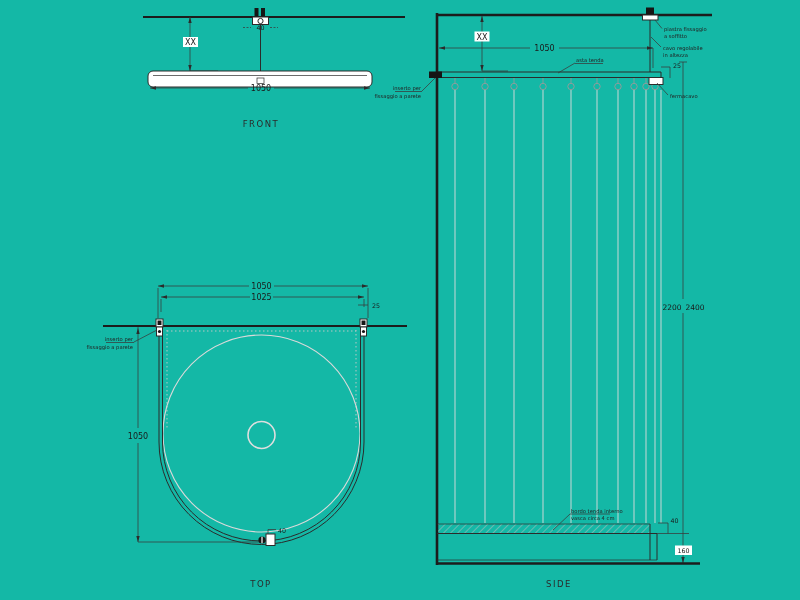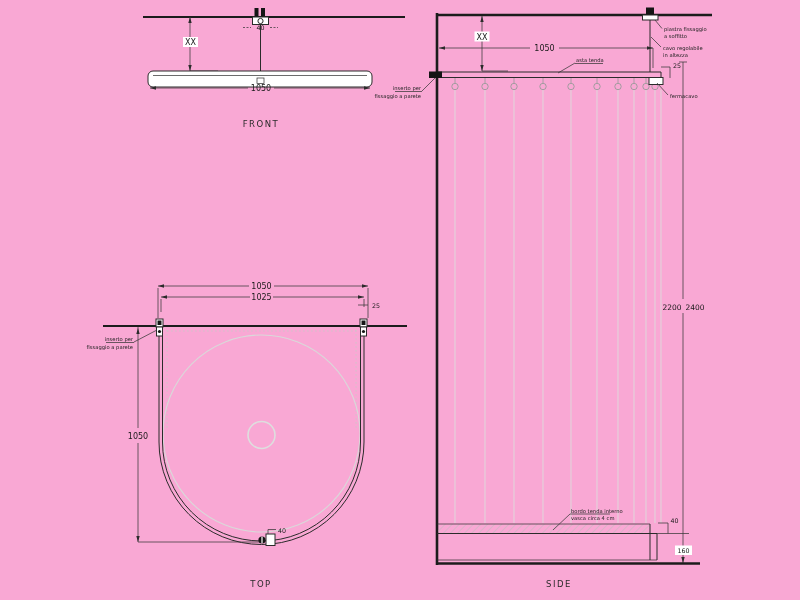--- a/index.html
+++ b/index.html
@@ -1,16 +1,16 @@
 <!DOCTYPE html>
 <html><head>
 <meta charset="utf-8">
 <style>
   html,body{margin:0;padding:0;background:#ffffff;}
-  .canvas{position:relative;width:800px;height:600px;background:#f9a8d4;overflow:hidden;text-align:right;}
+  .canvas{position:relative;width:800px;height:600px;background:#14b8a6;overflow:hidden;text-align:right;}
   svg{display:block;}
   svg text{fill:#1a1a1a;font-family:"DejaVu Sans",sans-serif;}
   .line{stroke:#2b2b2b;stroke-width:1;fill:none;}
   .thin{stroke:#2b2b2b;stroke-width:0.7;fill:none;}
   .thick{stroke:#1c1c1c;stroke-width:2.2;fill:none;}
   .thick2{stroke:#1c1c1c;stroke-width:2.6;fill:none;}
   .solid{fill:#151515;stroke:none;}
   .wfill{fill:#ffffff;}
   .dimline{stroke:#3a3a3a;stroke-width:0.75;fill:none;}
   .dotted{stroke:#c9c9c9;stroke-width:0.9;stroke-dasharray:1.5,2.5;fill:none;}

